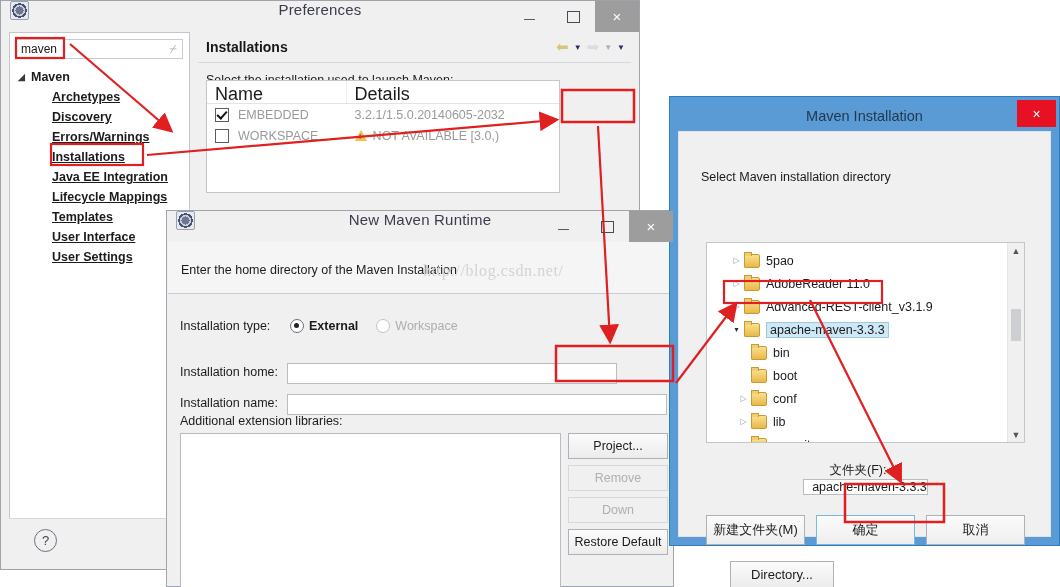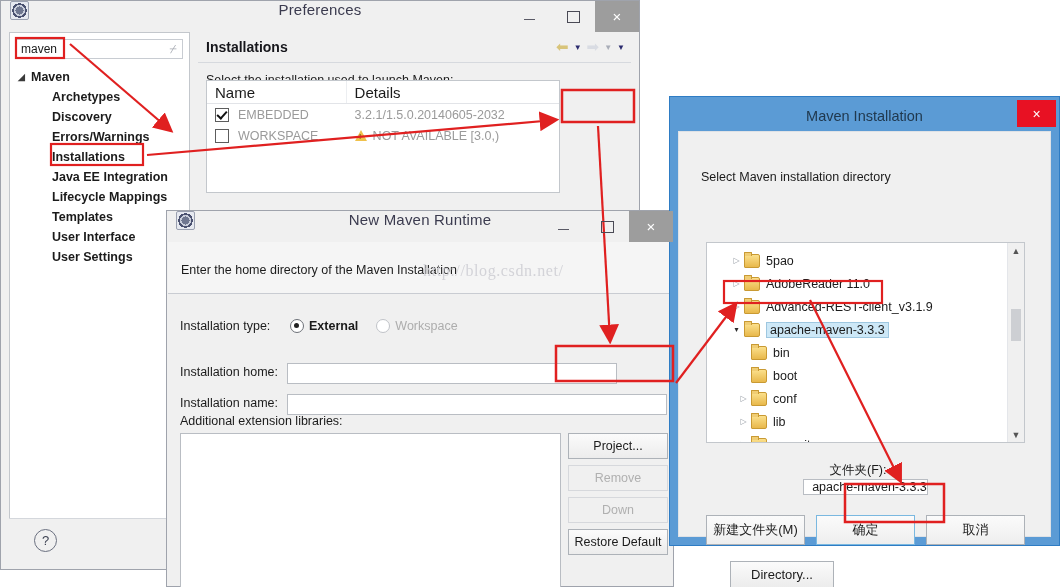--- a/index.html
+++ b/index.html
@@ -123,21 +123,21 @@
   }
   .tree-item {
     height: 20px;
     display: flex; align-items: center;
     font-size: 12.5px;
     font-weight: bold;
     color: #1b1b1b;
     padding-left: 8px;
     white-space: nowrap;
   }
-  .tree-item.child { padding-left: 42px; }
+  .tree-item.child { padding-left: 42px; text-decoration: underline; }
   .twisty {
     width: 13px;
     color: #3a3a3a;
     font-size: 9px;
     flex: none;
   }
   .pref-bottombar {
     position: absolute;
     left: 0; right: 0; bottom: 0;
     height: 42px;
@@ -188,21 +188,21 @@
     left: 8px; top: 48px;
     width: 354px; height: 113px;
     border: 1px solid #c3c7cc;
     background: #ffffff;
     box-sizing: border-box;
   }
   .thead {
     display: flex;
     height: 22px;
     border-bottom: 1px solid #e2e4e8;
-    font-size: 15px;
+    font-size: 18px;
     color: #1b1b1b;
   }
   .thead .th { padding: 3px 0 0 8px; box-sizing: border-box; }
   .th.c1 { width: 140px; border-right: 1px solid #eceef1; }
   .th.c2 { width: 213px; }
   .trow {
     display: flex;
     height: 21px;
     align-items: center;
     font-size: 12.5px;

